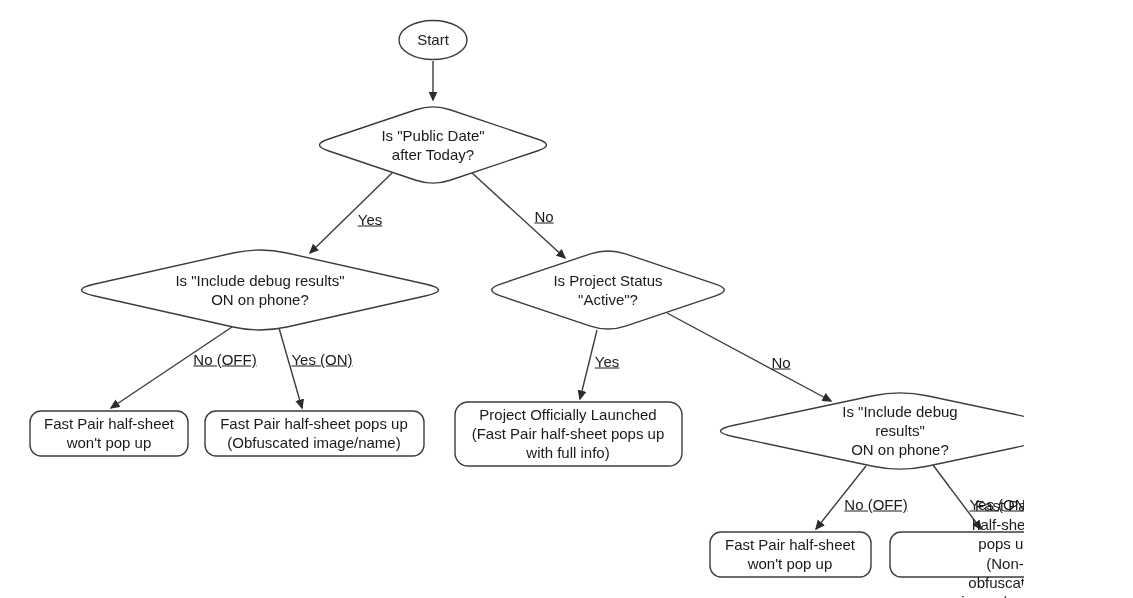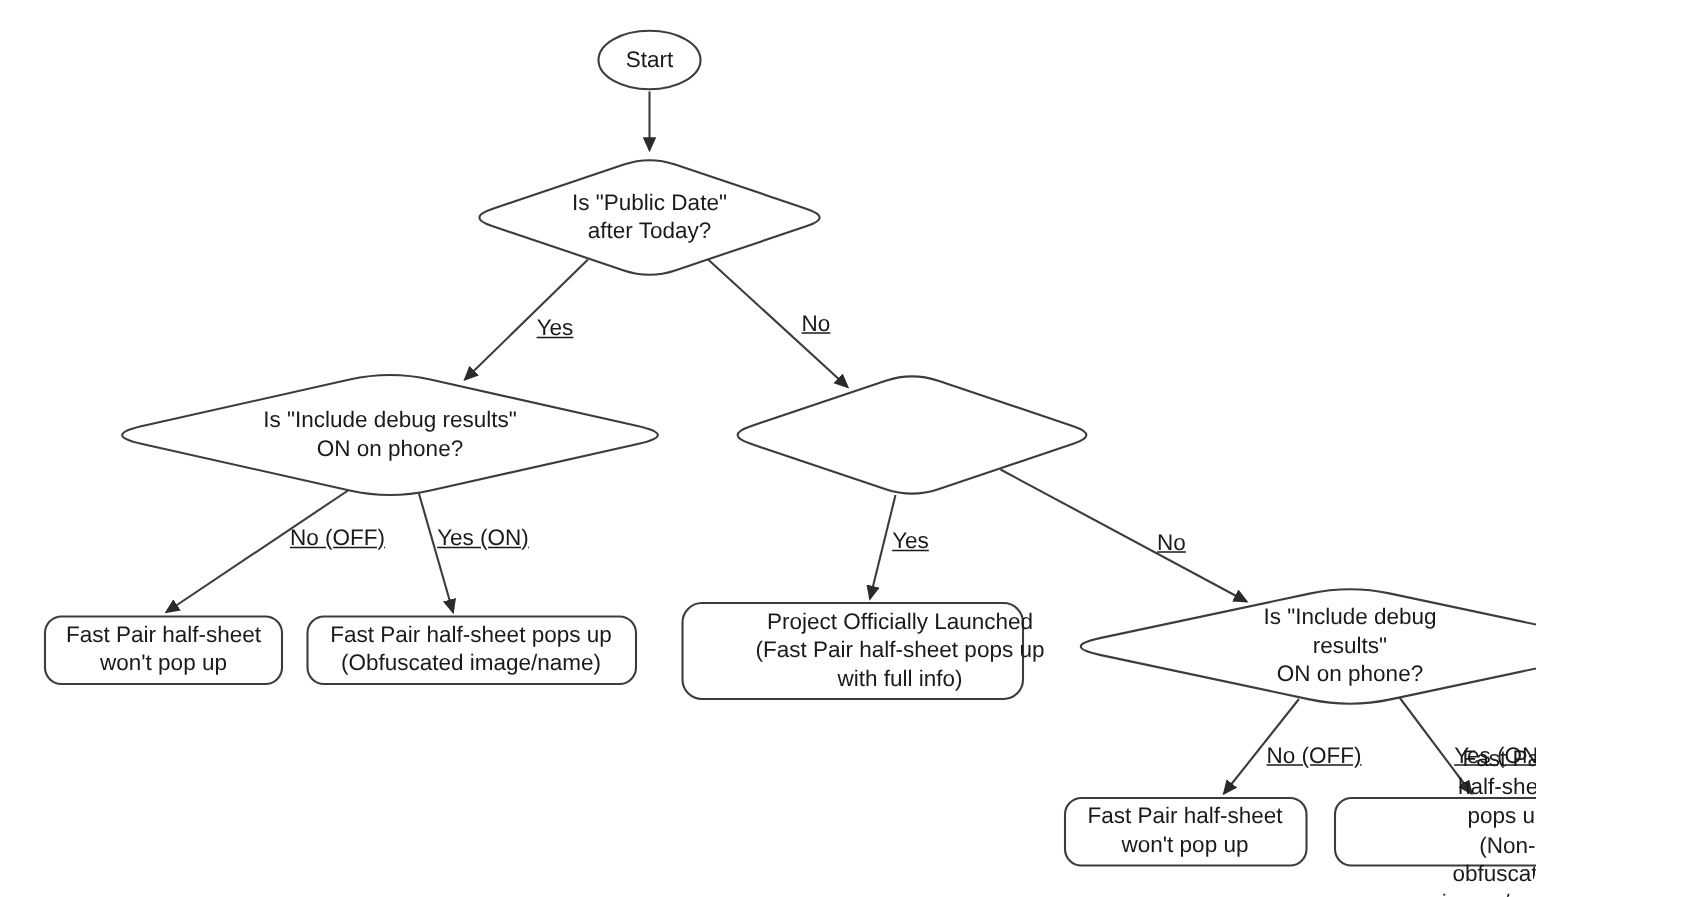--- a/index.html
+++ b/index.html
@@ -90,27 +90,29 @@
     <rect class="shape" x="455" y="402" width="227" height="64" rx="13"></rect>
     <rect class="shape" x="710" y="532" width="161" height="45" rx="11"></rect>
     <rect class="shape" x="890" y="532" width="231" height="45" rx="11"></rect>
   </svg>
 
   <div class="lbl" style="left:433px; top:40px;">Start</div>
   <div class="lbl" style="left:433px; top:145px;">Is "Public Date"
 after Today?</div>
   <div class="lbl" style="left:260px; top:290px;">Is "Include debug results"
 ON on phone?</div>
+  <div class="lbl" style="left:608px; top:290px;">Is Project Status
+"Active"?</div>
   <div class="lbl" style="left:900px; top:431px;">Is "Include debug results"
 ON on phone?</div>
   <div class="lbl" style="left:109px; top:433px;">Fast Pair half-sheet
 won't pop up</div>
   <div class="lbl" style="left:314px; top:433px;">Fast Pair half-sheet pops up
 (Obfuscated image/name)</div>
-  <div class="lbl" style="left:600px; top:434px;">Project Officially Launched
+  <div class="lbl" style="left:568px; top:434px;">Project Officially Launched
 (Fast Pair half-sheet pops up
 with full info)</div>
   <div class="lbl" style="left:790px; top:554px;">Fast Pair half-sheet
 won't pop up</div>
   <div class="lbl" style="left:1005px; top:554px;">Fast Pair half-sheet pops up
 (Non-obfuscated image/name)</div>
 
   <div class="elbl" style="left:370px; top:219px;">Yes</div>
   <div class="elbl" style="left:544px; top:216px;">No</div>
   <div class="elbl" style="left:225px; top:359px;">No (OFF)</div>

